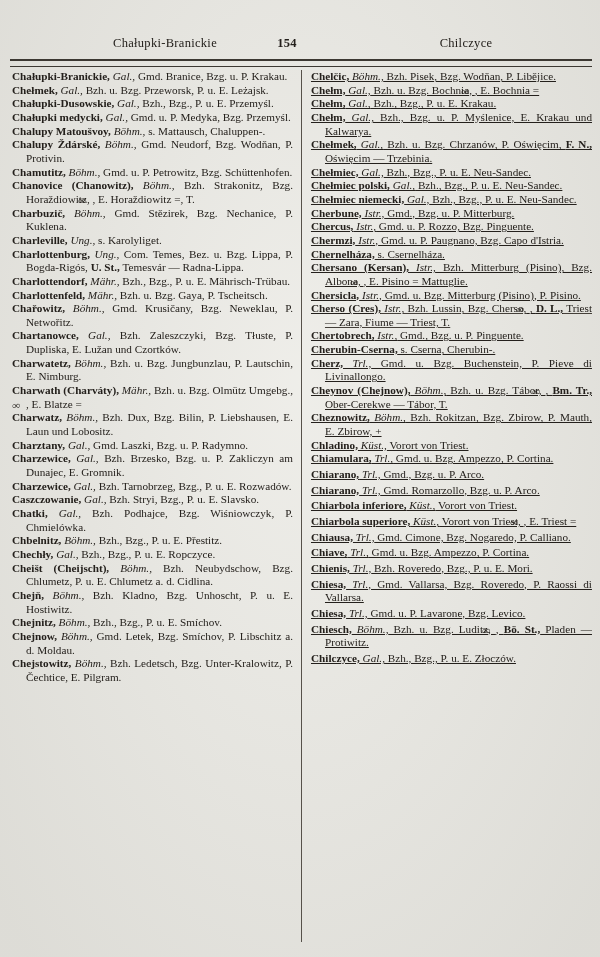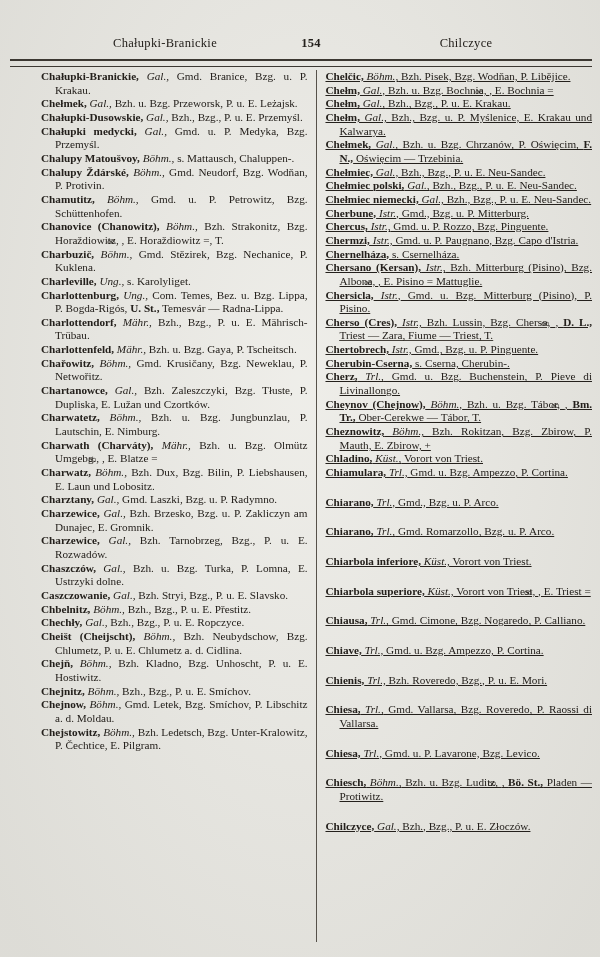--- a/index.html
+++ b/index.html
@@ -13,40 +13,40 @@
   .page {
     position: relative;
     width: 600px; height: 957px;
     background:
       radial-gradient(ellipse at 50% 40%, rgba(255,255,255,0.25), rgba(0,0,0,0.05) 95%),
       #e9e8e2;
   }
   .header { position: absolute; top: 36px; left: 0; width: 600px; height: 20px; font-size: 12.5px; }
   .header span { position: absolute; transform: translateX(-50%); white-space: nowrap; letter-spacing: 0.3px; }
   .head-left  { left: 165px; }
-  .head-num   { left: 311px; font-weight: bold; }
+  .head-num   { left: 287px; font-weight: bold; }
   .head-right { left: 466px; font-family: Liberation Serif, serif; }
   .rule {
     position: absolute; top: 59px; left: 10px; width: 582px; height: 5px;
     border-top: 2.5px solid #3c3832; border-bottom: 1px solid #3c3832;
   }
   .cols {
     position: absolute; top: 70px; left: 12px; width: 580px; height: 875px;
     display: flex;
   }
   .col {
     width: 284px; height: 875px; overflow: hidden;
     font-size: 11.2px; line-height: 13.65px;
     text-align: justify;
   }
-  .col-left  { padding-right: 8px; margin-left: 29px; }
+  .col-left  { padding-right: 8px; }
   .col-right { padding-left: 9px; text-decoration: underline; }
   .divider { width: 1px; background: #56514a; height: 872px; }
   .entry { padding-left: 14px; text-indent: -14px; }
-  .entry.sp { margin-top: 16px; }
+  .entry.sp { margin-top: 2px; }
   .seg-b  { font-weight: bold; }
   .seg-i  { font-style: italic; }
   .seg-n  { }
   .seg-u  { text-decoration: underline; text-decoration-color: #45403a; }
   .seg-iu { font-style: italic; text-decoration: underline; text-decoration-color: #45403a; }
   .seg-ph { font-weight: bold; display: inline-block; transform: rotate(-6deg) scaleY(0.9); letter-spacing: -0.5px; }
 </style>
 </head>
 <body>
 
@@ -73,22 +73,22 @@
         <div class="entry"><span class="seg-b">Charlottendorf,</span><span class="seg-i"> Mähr.,</span><span class="seg-n"> Bzh., Bzg., P. u. E. Mährisch-Trübau.</span></div>
         <div class="entry"><span class="seg-b">Charlottenfeld,</span><span class="seg-i"> Mähr.,</span><span class="seg-n"> Bzh. u. Bzg. Gaya, P. Tscheitsch.</span></div>
         <div class="entry"><span class="seg-b">Chařowitz,</span><span class="seg-i"> Böhm.,</span><span class="seg-n"> Gmd. Krusičany, Bzg. Neweklau, P. Netwořitz.</span></div>
         <div class="entry"><span class="seg-b">Chartanowce,</span><span class="seg-i"> Gal.,</span><span class="seg-n"> Bzh. Zaleszczyki, Bzg. Tłuste, P. Dupliska, E. Lužan und Czortków.</span></div>
         <div class="entry"><span class="seg-b">Charwatetz,</span><span class="seg-i"> Böhm.,</span><span class="seg-n"> Bzh. u. Bzg. Jung­bunzlau, P. Lautschin, E. Nimburg.</span></div>
         <div class="entry"><span class="seg-b">Charwath (Charváty),</span><span class="seg-i"> Mähr.,</span><span class="seg-n"> Bzh. u. Bzg. Olmütz Umgebg., </span><span class="seg-ph">∞</span><span class="seg-n">, E. Blatze =</span></div>
         <div class="entry"><span class="seg-b">Charwatz,</span><span class="seg-i"> Böhm.,</span><span class="seg-n"> Bzh. Dux, Bzg. Bilin, P. Liebshausen, E. Laun und Lobositz.</span></div>
         <div class="entry"><span class="seg-b">Charztany,</span><span class="seg-i"> Gal.,</span><span class="seg-n"> Gmd. Laszki, Bzg. u. P. Radymno.</span></div>
         <div class="entry"><span class="seg-b">Charzewice,</span><span class="seg-i"> Gal.,</span><span class="seg-n"> Bzh. Brzesko, Bzg. u. P. Zakliczyn am Dunajec, E. Gromnik.</span></div>
         <div class="entry"><span class="seg-b">Charzewice,</span><span class="seg-i"> Gal.,</span><span class="seg-n"> Bzh. Tarnobrzeg, Bzg., P. u. E. Rozwadów.</span></div>
-        <div class="entry"><span class="seg-b">Chaszczów,</span><span class="seg-i"> Gal.,</span><span class="seg-n"> Bzh. u. Bzg. Turka, P. Lomna, E. Ustrzyki dolne.</span></div>
         <div class="entry"><span class="seg-b">Caszczowanie,</span><span class="seg-i"> Gal.,</span><span class="seg-n"> Bzh. Stryi, Bzg., P. u. E. Slavsko.</span></div>
+        <div class="entry"><span class="seg-b">Chatki,</span><span class="seg-i"> Gal.,</span><span class="seg-n"> Bzh. Podhajce, Bzg. Wiś­niowczyk, P. Chmielówka.</span></div>
         <div class="entry"><span class="seg-b">Chbelnitz,</span><span class="seg-i"> Böhm.,</span><span class="seg-n"> Bzh., Bzg., P. u. E. Přestitz.</span></div>
         <div class="entry"><span class="seg-b">Chechły,</span><span class="seg-i"> Gal.,</span><span class="seg-n"> Bzh., Bzg., P. u. E. Ropczyce.</span></div>
         <div class="entry"><span class="seg-b">Cheišt (Cheijscht),</span><span class="seg-i"> Böhm.,</span><span class="seg-n"> Bzh. Neubyd­schow, Bzg. Chlumetz, P. u. E. Chlumetz a. d. Cidlina.</span></div>
         <div class="entry"><span class="seg-b">Chejň,</span><span class="seg-i"> Böhm.,</span><span class="seg-n"> Bzh. Kladno, Bzg. Unhoscht, P. u. E. Hostiwitz.</span></div>
         <div class="entry"><span class="seg-b">Chejnitz,</span><span class="seg-i"> Böhm.,</span><span class="seg-n"> Bzh., Bzg., P. u. E. Smíchov.</span></div>
         <div class="entry"><span class="seg-b">Chejnow,</span><span class="seg-i"> Böhm.,</span><span class="seg-n"> Gmd. Letek, Bzg. Smíchov, P. Libschitz a. d. Moldau.</span></div>
         <div class="entry"><span class="seg-b">Chejstowitz,</span><span class="seg-i"> Böhm.,</span><span class="seg-n"> Bzh. Ledetsch, Bzg. Unter-Kralowitz, P. Čechtice, E. Pilgram.</span></div>
       </div>
     <div class="divider"></div>
     <div class="col col-right">

